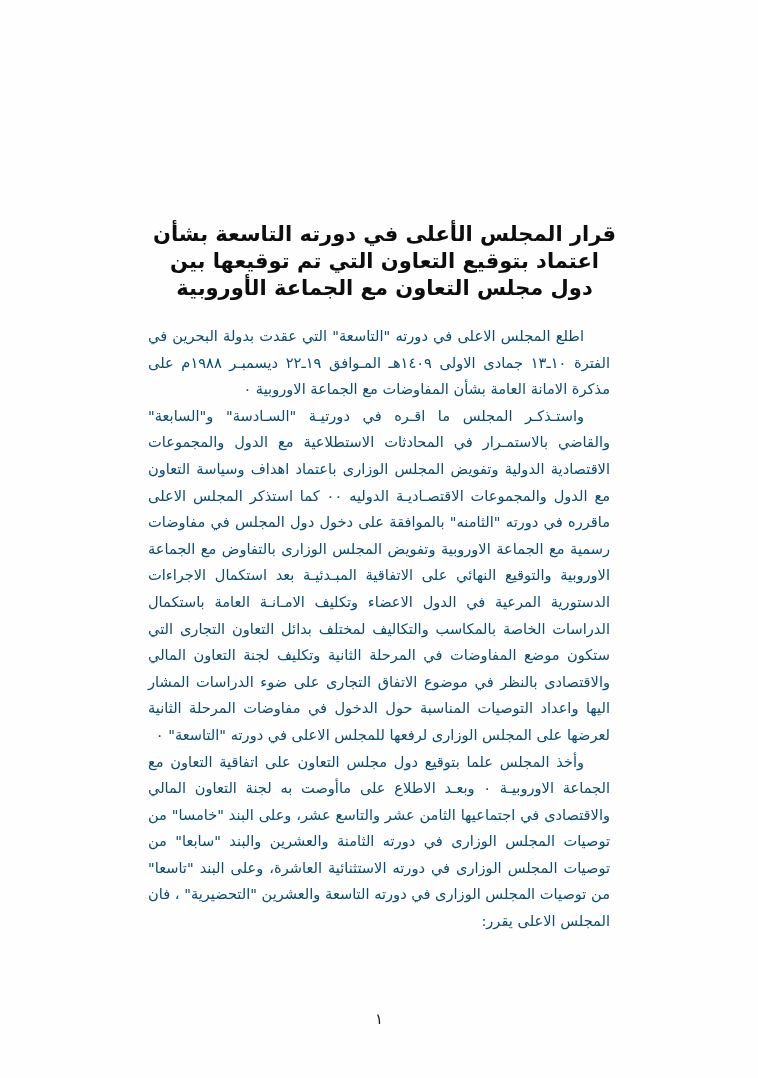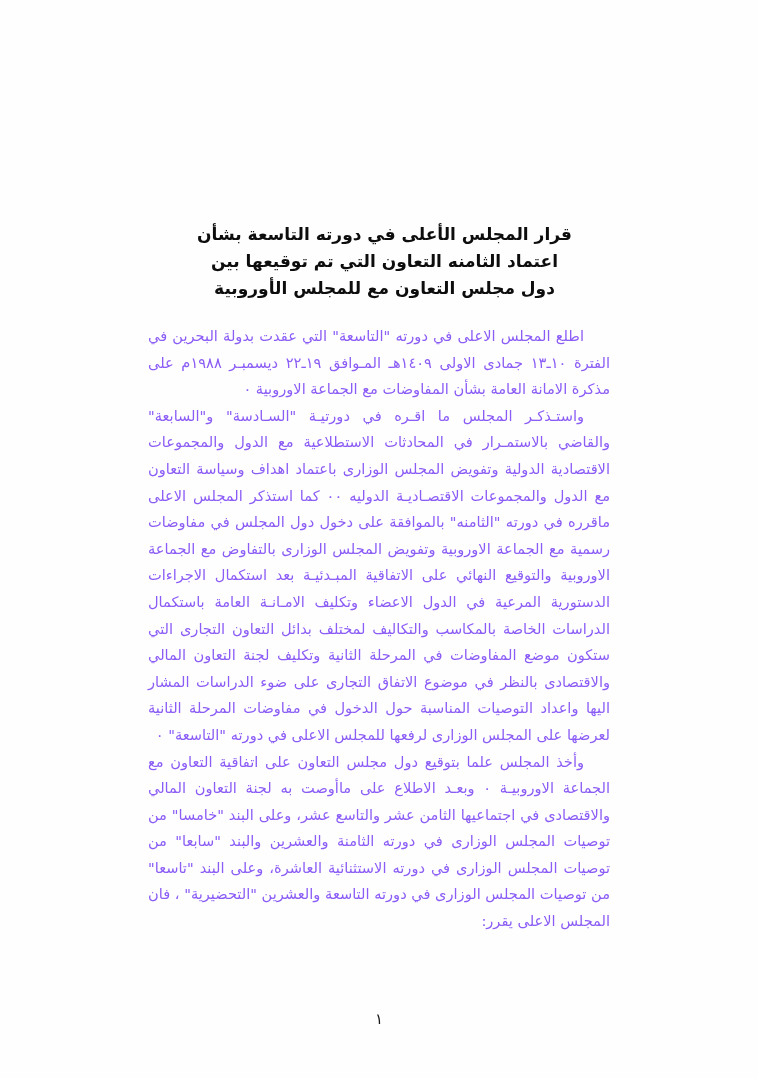--- a/index.html
+++ b/index.html
@@ -14,34 +14,34 @@
     background: #fefefe;
     color: #131313;
     overflow: hidden;
     direction: rtl;
   }
   .title-block {
     position: absolute;
     top: 221px; left: 11px; right: 0;
     text-align: center;
     font-weight: bold;
-    font-size: 17px;
+    font-size: 21px;
     line-height: 27px;
     letter-spacing: 0.2px;
     color: #0d0d0d;
   }
   .body-block {
     position: absolute;
     top: 323px;
     right: 148px;
     width: 462px;
     font-size: 14.6px;
     line-height: 26.6px;
     text-align: justify;
-    color: #8b5cf6;
+    color: #0c4a6e;
   }
   .body-block p.para {
     text-indent: 26px; 
     margin: 0;
   }
   .numbered-item {
     padding-right: 27px;
     text-indent: -27px; 
   }
   .numbered-item .num {
@@ -57,22 +57,22 @@
     color: #1a1a1a;
   }
 </style>
 </head>
 <body>
 
 <div class="page">
 
   <header class="title-block">
     <div>قرار المجلس الأعلى في دورته التاسعة بشأن</div>
-    <div>اعتماد الثامنه التعاون التي تم توقيعها بين</div>
-    <div>دول مجلس التعاون مع للمجلس الأوروبية</div>
+    <div>اعتماد بتوقيع التعاون التي تم توقيعها بين</div>
+    <div>دول مجلس التعاون مع الجماعة الأوروبية</div>
   </header>
 
   <main class="body-block">
     <p class="para">اطلع المجلس الاعلى في دورته "التاسعة" التي عقدت بدولة البحرين في الفترة ١٠ـ١٣ جمادى الاولى ١٤٠٩هـ المـوافق ١٩ـ٢٢ ديسمبـر ١٩٨٨م على مذكرة الامانة العامة بشأن المفاوضات مع الجماعة الاوروبية ٠</p>
     <p class="para">واستـذكـر المجلس ما اقـره في دورتيـة "السـادسة" و"السابعة" والقاضي بالاستمـرار في المحادثات الاستطلاعية مع الدول والمجموعات الاقتصادية الدولية وتفويض المجلس الوزارى باعتماد اهداف وسياسة التعاون مع الدول والمجموعات الاقتصـاديـة الدوليه ٠٠ كما استذكر المجلس الاعلى ماقرره في دورته "الثامنه" بالموافقة على دخول دول المجلس في مفاوضات رسمية مع الجماعة الاوروبية وتفويض المجلس الوزارى بالتفاوض مع الجماعة الاوروبية والتوقيع النهائي على الاتفاقية المبـدئيـة بعد استكمال الاجراءات الدستورية المرعية في الدول الاعضاء وتكليف الامـانـة العامة باستكمال الدراسات الخاصة بالمكاسب والتكاليف لمختلف بدائل التعاون التجارى التي ستكون موضع المفاوضات في المرحلة الثانية وتكليف لجنة التعاون المالي والاقتصادى بالنظر في موضوع الاتفاق التجارى على ضوء الدراسات المشار اليها واعداد التوصيات المناسبة حول الدخول في مفاوضات المرحلة الثانية لعرضها على المجلس الوزارى لرفعها للمجلس الاعلى في دورته "التاسعة" ٠</p>
     <p class="para">وأخذ المجلس علما بتوقيع دول مجلس التعاون على اتفاقية التعاون مع الجماعة الاوروبيـة ٠ وبعـد الاطلاع على ماأوصت به لجنة التعاون المالي والاقتصادى في اجتماعيها الثامن عشر والتاسع عشر، وعلى البند "خامسا" من توصيات المجلس الوزارى في دورته الثامنة والعشرين والبند "سابعا" من توصيات المجلس الوزارى في دورته الاستثنائية العاشرة، وعلى البند "تاسعا" من توصيات المجلس الوزارى في دورته التاسعة والعشرين "التحضيرية" ، فان المجلس الاعلى يقرر:</p>
   </main>
 
   <footer class="page-number">١</footer>
 

